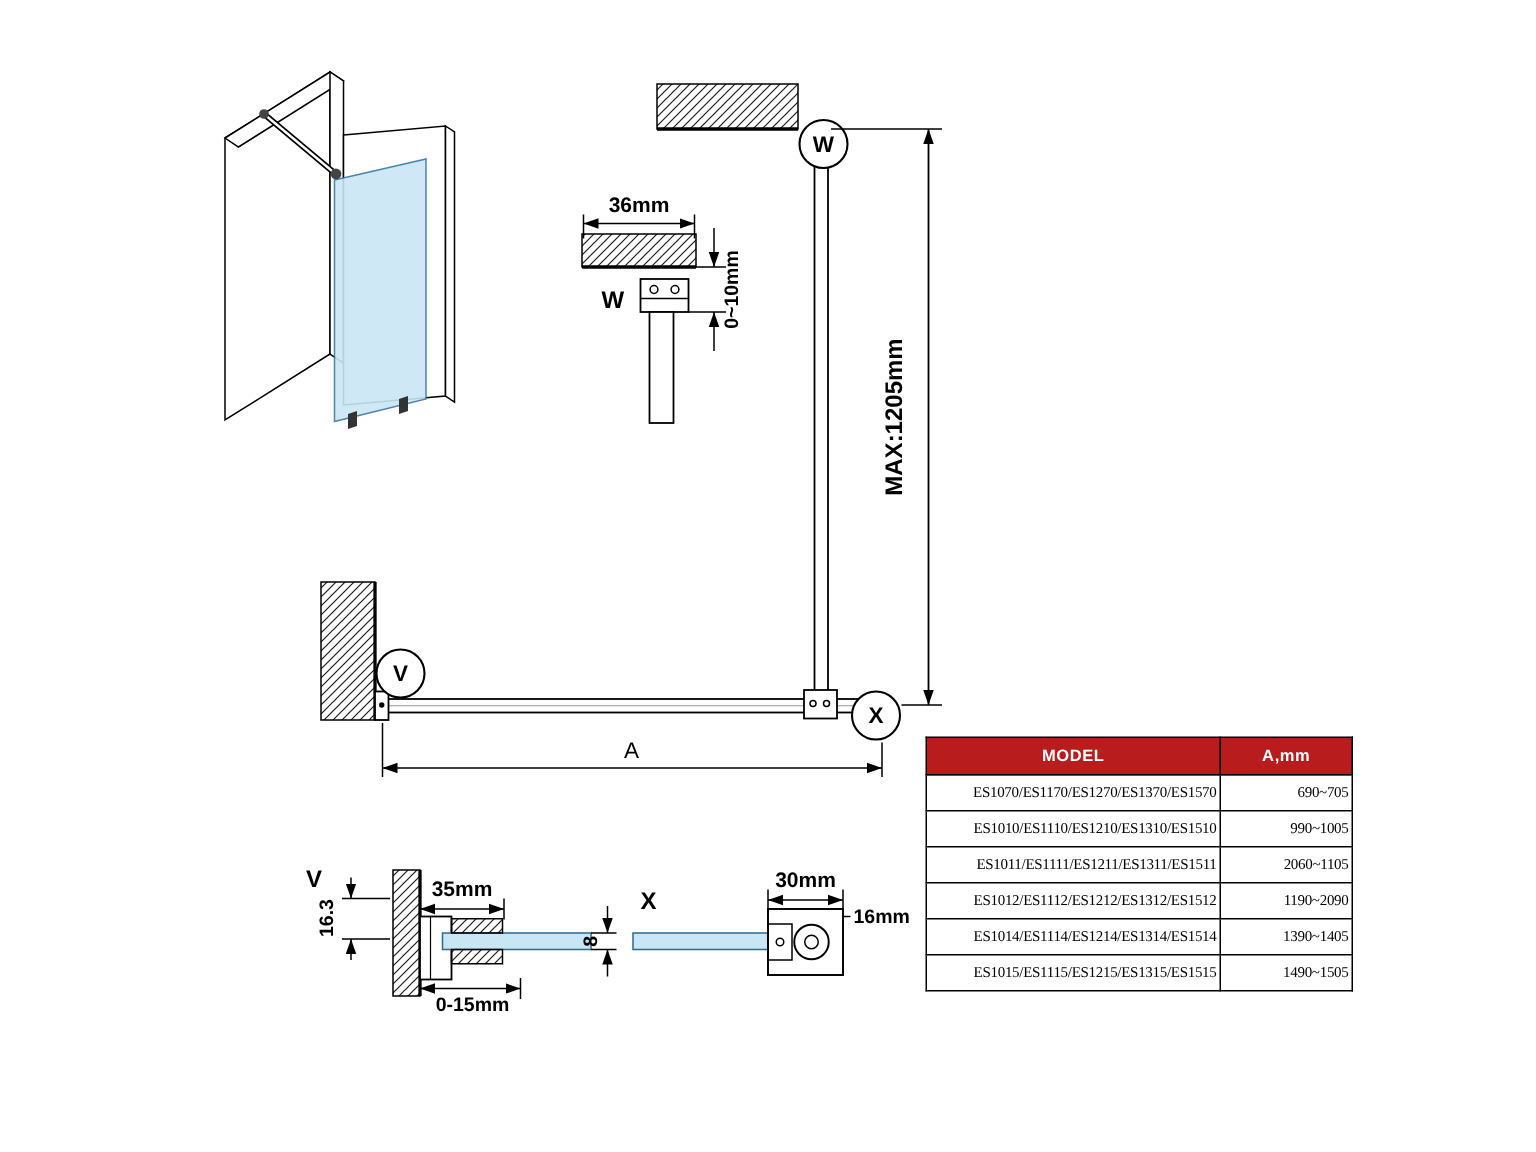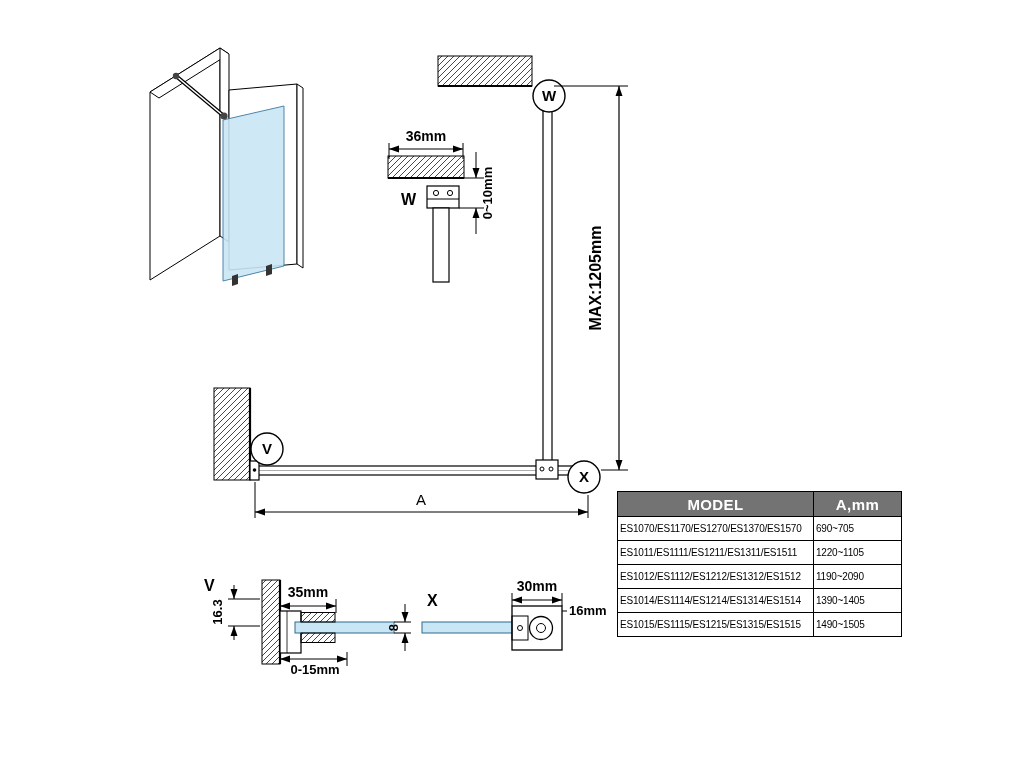--- a/index.html
+++ b/index.html
@@ -24,39 +24,40 @@
     left: 617px; top: 491px;
     width: 284px;
   }
   table.model-table {
     border-collapse: collapse;
     width: 100%;
     table-layout: fixed;
     border: 1px solid #000;
   }
   table.model-table th {
-    background: #737373;
+    background: #b91c1c;
     color: #fff;
-    font-size: 15px;
+    font-size: 11px;
     font-weight: bold;
     height: 22px;
     border: 1px solid #000;
     text-align: center;
     letter-spacing: 0.4px;
   }
   table.model-table th.a-col { border-left: 1px solid #666; }
   table.model-table td {
     border: 1px solid #000;
     font-size: 10px;
     height: 23px;
-    text-align: left;
+    text-align: right;
     padding: 0 2px;
     white-space: nowrap;
     color: #000;
     letter-spacing: -0.2px;
+    font-family: Liberation Serif, serif;
   }
   .col-model { width: 196px; }
   .col-a { width: 88px; }
 </style>
 </head>
 <body>
 
 <div class="stage">
 
   <svg width="1024" height="768" viewBox="0 0 1024 768">
@@ -210,22 +211,26 @@
           <th>MODEL</th>
           <th class="a-col">A,mm</th>
         </tr>
       </thead>
       <tbody>
         <tr>
           <td>ES1070/ES1170/ES1270/ES1370/ES1570</td>
           <td>690~705</td>
         </tr>
         <tr>
+          <td>ES1010/ES1110/ES1210/ES1310/ES1510</td>
+          <td>990~1005</td>
+        </tr>
+        <tr>
           <td>ES1011/ES1111/ES1211/ES1311/ES1511</td>
-          <td>1220~1105</td>
+          <td>2060~1105</td>
         </tr>
         <tr>
           <td>ES1012/ES1112/ES1212/ES1312/ES1512</td>
           <td>1190~2090</td>
         </tr>
         <tr>
           <td>ES1014/ES1114/ES1214/ES1314/ES1514</td>
           <td>1390~1405</td>
         </tr>
         <tr>

